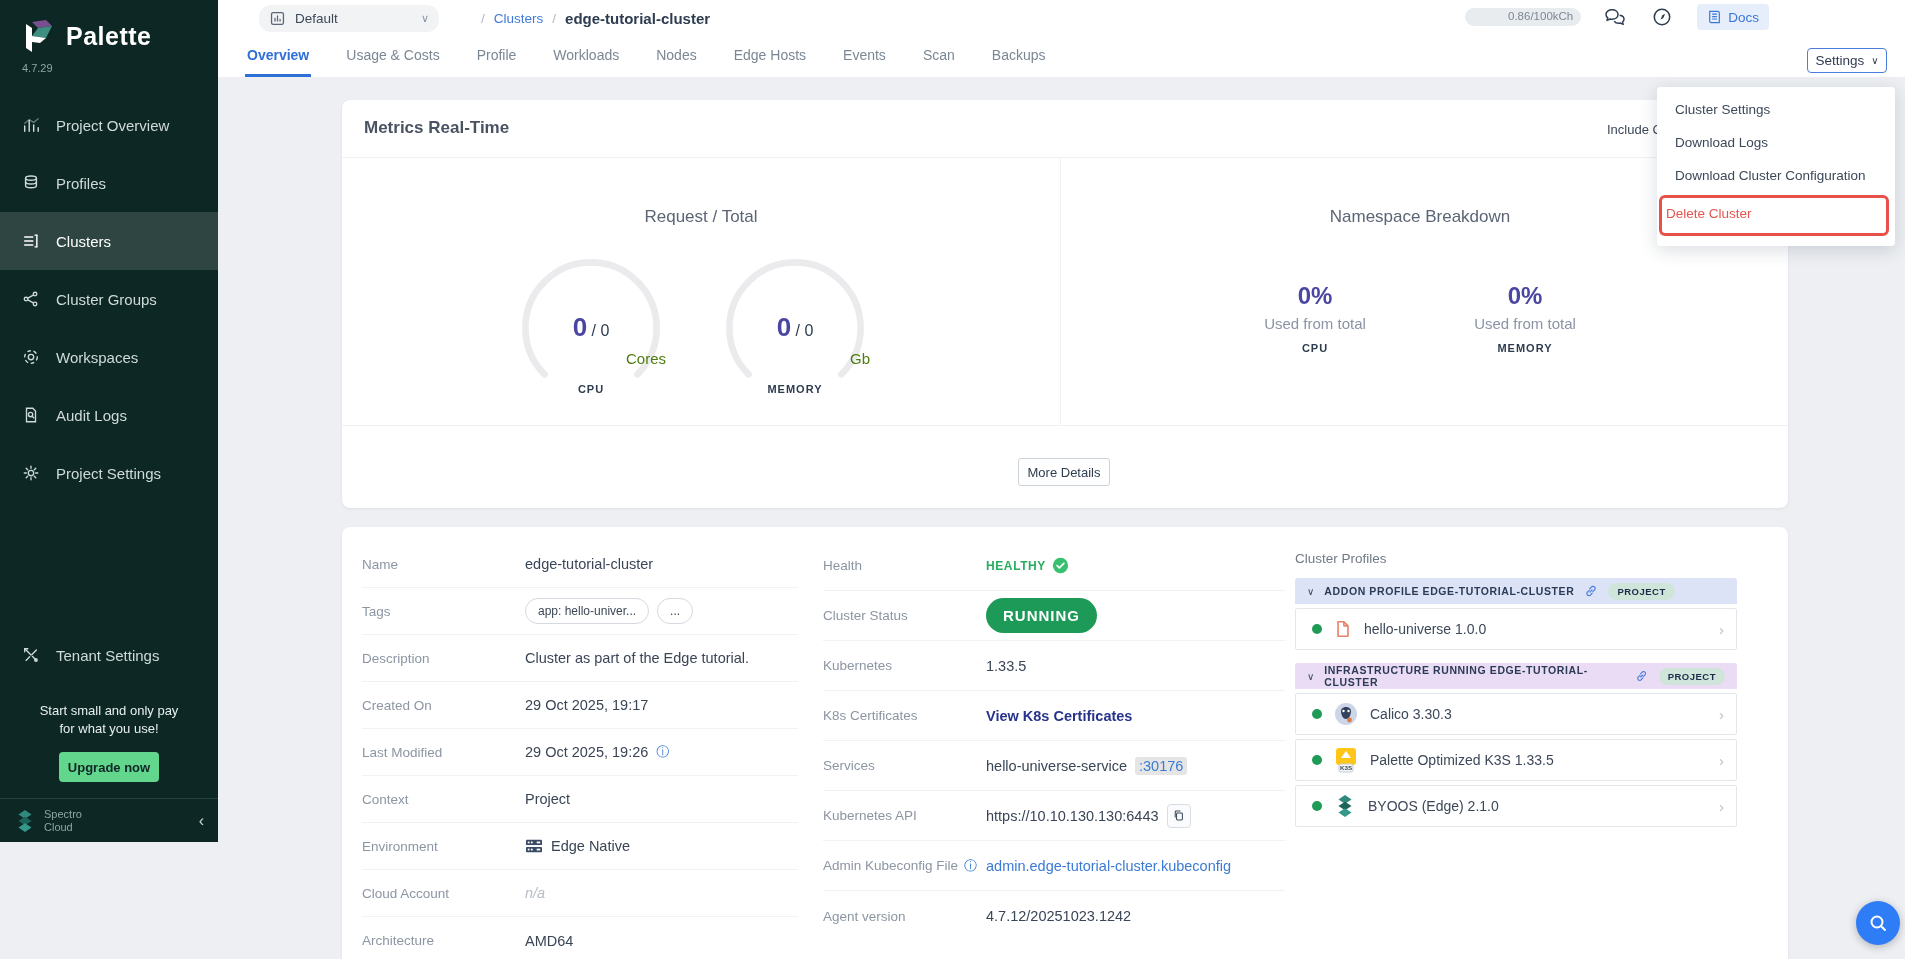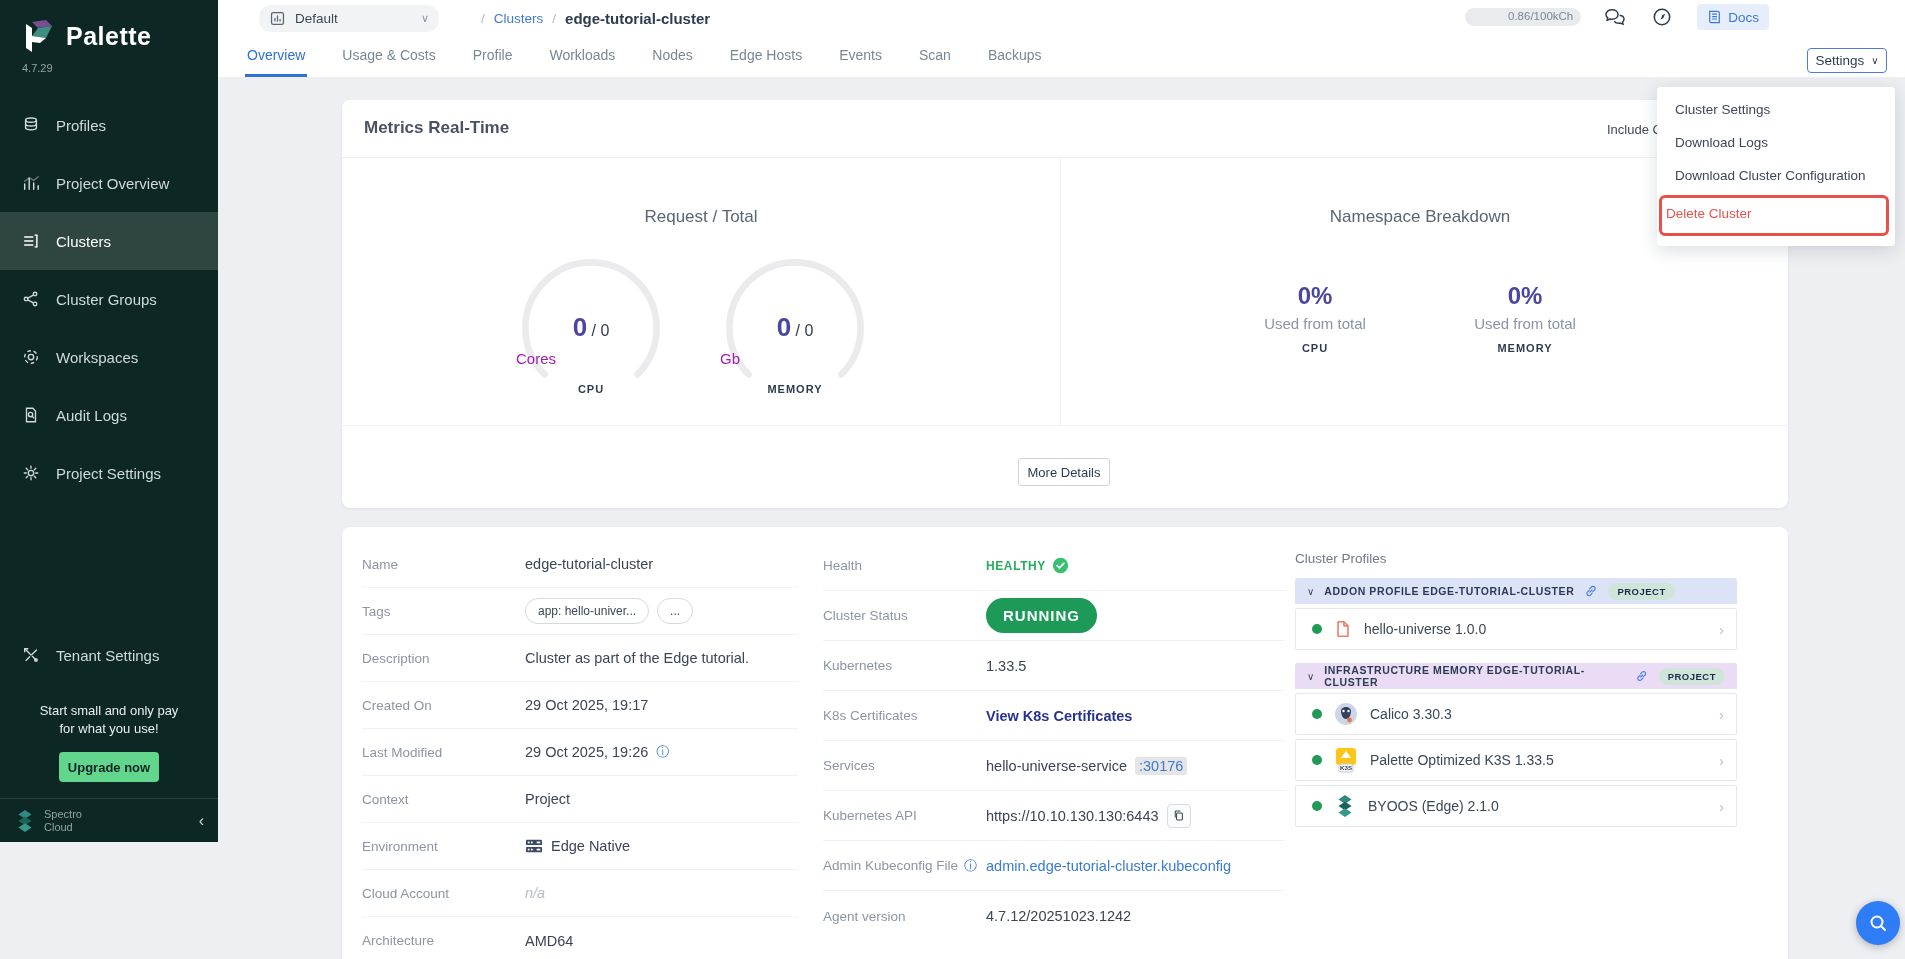--- a/index.html
+++ b/index.html
@@ -33,36 +33,36 @@
   .bc-current { color:#2e3c50; font-size:15px; font-weight:bold; }
   .top-icons { position:absolute; right:0; top:0; height:34px; display:flex; align-items:center; }
   .usage-badge { width:116px; height:18px; background:#e9ecef; border-radius:999px; font-size:11.5px; color:#7b8794; text-align:right; padding:2px 8px 0 0; margin-right:22px; }
   .icon-btn { margin-right:24px; cursor:pointer; display:flex; align-items:center; }
   .docs-btn { display:flex; align-items:center; gap:6px; background:#e7eefb; border:none; border-radius:4px; height:26px; padding:0 10px; color:#3b77d8; font-size:13.5px; font-family:inherit; cursor:pointer; margin-right:136px; }
   .settings-btn { position:absolute; right:18px; top:48px; width:80px; height:25px; background:#fff; border:1px solid #4a7ddd; border-radius:4px; font-size:13.5px; color:#2e3c50; font-family:inherit; cursor:pointer; display:flex; align-items:center; justify-content:center; gap:7px; }
   .settings-btn .chev { font-size:10px; }
 
   .tabs { position:absolute; left:27px; bottom:0; display:flex; gap:33px; }
   .tab { font-size:14px; color:#7b8794; padding:0 2px 11px; border-bottom:3px solid transparent; cursor:pointer; }
-  .tab.active { color:#2f6fd8; font-weight:normal; border-bottom-color:#2f6fd8; }
+  .tab.active { color:#2f6fd8; font-weight:bold; border-bottom-color:#2f6fd8; }
 
   
   .content { position:absolute; left:218px; top:77px; width:1687px; height:882px; background:#edeff2; }
   .card { position:absolute; background:#fff; border-radius:8px; box-shadow:0 1px 3px rgba(16,30,54,.07); }
   .metrics-card { left:124px; top:23px; width:1446px; height:408px; }
   .metrics-title { position:absolute; left:22px; top:18px; font-size:17px; font-weight:bold; color:#4a5362; }
   .include-label { position:absolute; left:1265px; top:22px; font-size:13px; color:#3c4858; white-space:nowrap; }
   .metrics-hdiv { position:absolute; left:0; top:57px; width:100%; height:1px; background:#f0f1f3; }
   .metrics-vdiv { position:absolute; left:718px; top:57px; width:1px; height:268px; background:#f0f1f3; }
   .metrics-bdiv { position:absolute; left:0; top:325px; width:100%; height:1px; background:#f0f1f3; }
   .panel-title { position:absolute; font-size:17px; color:#5b6575; text-align:center; width:300px; }
   .gauge { position:absolute; width:150px; height:150px; }
   .gauge-val { position:absolute; width:150px; text-align:center; font-size:16px; color:#2e3c50; }
   .gauge-val .big { font-size:26px; font-weight:bold; color:#4a47a3; }
-  .gauge-unit { position:absolute; width:150px; text-align:left; font-size:15px; color:#a21caf; }
+  .gauge-unit { position:absolute; width:150px; text-align:right; font-size:15px; color:#4d7c0f; }
   .gauge-cap { position:absolute; width:150px; text-align:center; font-size:11px; font-weight:bold; letter-spacing:1px; color:#2e3c50; }
   .bd-item { position:absolute; width:220px; text-align:center; }
   .bd-pct { font-size:24px; font-weight:bold; color:#4a47a3; }
   .bd-cap { font-size:15px; color:#8a94a6; margin-top:5px; }
   .bd-lbl { font-size:11px; font-weight:bold; letter-spacing:1px; color:#2e3c50; margin-top:10px; }
   .more-btn { position:absolute; left:676px; top:358px; width:92px; height:28px; background:#fff; border:1px solid #cdd3da; border-radius:3px; font-size:13px; color:#2e3c50; font-family:inherit; cursor:pointer; }
 
   
   .details-card { left:124px; top:450px; width:1446px; height:480px; }
   .dcol { position:absolute; top:14px; }
@@ -118,33 +118,33 @@
       <path d="M12 6 L26 4 L32 10 L18 12 Z" fill="#7a4f8f"></path>
       <path d="M18 12 L32 10 L26 22 L12 20 Z" fill="#3e8f82"></path>
       <path d="M12 20 L26 22 L20 27 L12 26 Z" fill="#ffffff"></path>
     </svg>
     <span class="logo-word">Palette</span>
   </div>
   <div class="version">4.7.29</div>
 
   <div class="nav">
     <div class="nav-item">
+      <svg width="18" height="18" viewBox="0 0 20 20" fill="none" stroke="currentColor" stroke-width="1.6" stroke-linecap="round">
+          <path d="M3 17v-6M8 17V5M13 17v-7M18 17v-4"></path>
+          <path d="M3 8l5-4 5 3 5-4" opacity=".45"></path>
+        </svg>
+      <span>Project Overview</span>
+    </div>
+    <div class="nav-item">
       <svg width="18" height="18" viewBox="0 0 20 20" fill="none" stroke="currentColor" stroke-width="1.6">
           <ellipse cx="10" cy="4.6" rx="6" ry="2.3"></ellipse>
           <path d="M4 4.6v4.2c0 1.3 2.7 2.3 6 2.3s6-1 6-2.3V4.6"></path>
           <path d="M4 8.8V13c0 1.3 2.7 2.3 6 2.3s6-1 6-2.3V8.8"></path>
         </svg>
       <span>Profiles</span>
-    </div>
-    <div class="nav-item">
-      <svg width="18" height="18" viewBox="0 0 20 20" fill="none" stroke="currentColor" stroke-width="1.6" stroke-linecap="round">
-          <path d="M3 17v-6M8 17V5M13 17v-7M18 17v-4"></path>
-          <path d="M3 8l5-4 5 3 5-4" opacity=".45"></path>
-        </svg>
-      <span>Project Overview</span>
     </div>
     <div class="nav-item active">
       <svg width="18" height="18" viewBox="0 0 20 20" fill="none" stroke="currentColor" stroke-width="1.6" stroke-linecap="round">
           <path d="M3 5.5h9M3 10h9M3 14.5h9"></path>
           <path d="M16.5 3.5v13"></path>
           <path d="M14.5 3.5h2M14.5 16.5h2"></path>
         </svg>
       <span>Clusters</span>
     </div>
     <div class="nav-item">
@@ -460,21 +460,21 @@
               <path d="M11 2v4.5h4.5"></path>
             </svg>
           <span class="pname">hello-universe 1.0.0</span>
           <span class="rchev">›</span>
         </div>
       </div>
 
       <div class="pgroup">
         <div class="pg-header infra">
           <span class="pg-chev">∨</span>
-          <span class="pg-title">INFRASTRUCTURE MEMORY EDGE-TUTORIAL-CLUSTER</span>
+          <span class="pg-title">INFRASTRUCTURE RUNNING EDGE-TUTORIAL-CLUSTER</span>
           <svg width="14" height="14" viewBox="0 0 20 20" fill="none" stroke="#4a7de0" stroke-width="1.7" stroke-linecap="round">
               <path d="M8.5 11.5l3-3"></path>
               <path d="M7.5 9l-2.2 2.2a3 3 0 104.2 4.2L11.7 13"></path>
               <path d="M12.5 11l2.2-2.2a3 3 0 10-4.2-4.2L8.3 6.8"></path>
             </svg>
           <span class="pg-badge">PROJECT</span>
         </div>
         <div class="prow">
           <span class="pdot"></span>
           <svg width="24" height="24" viewBox="0 0 24 24">

